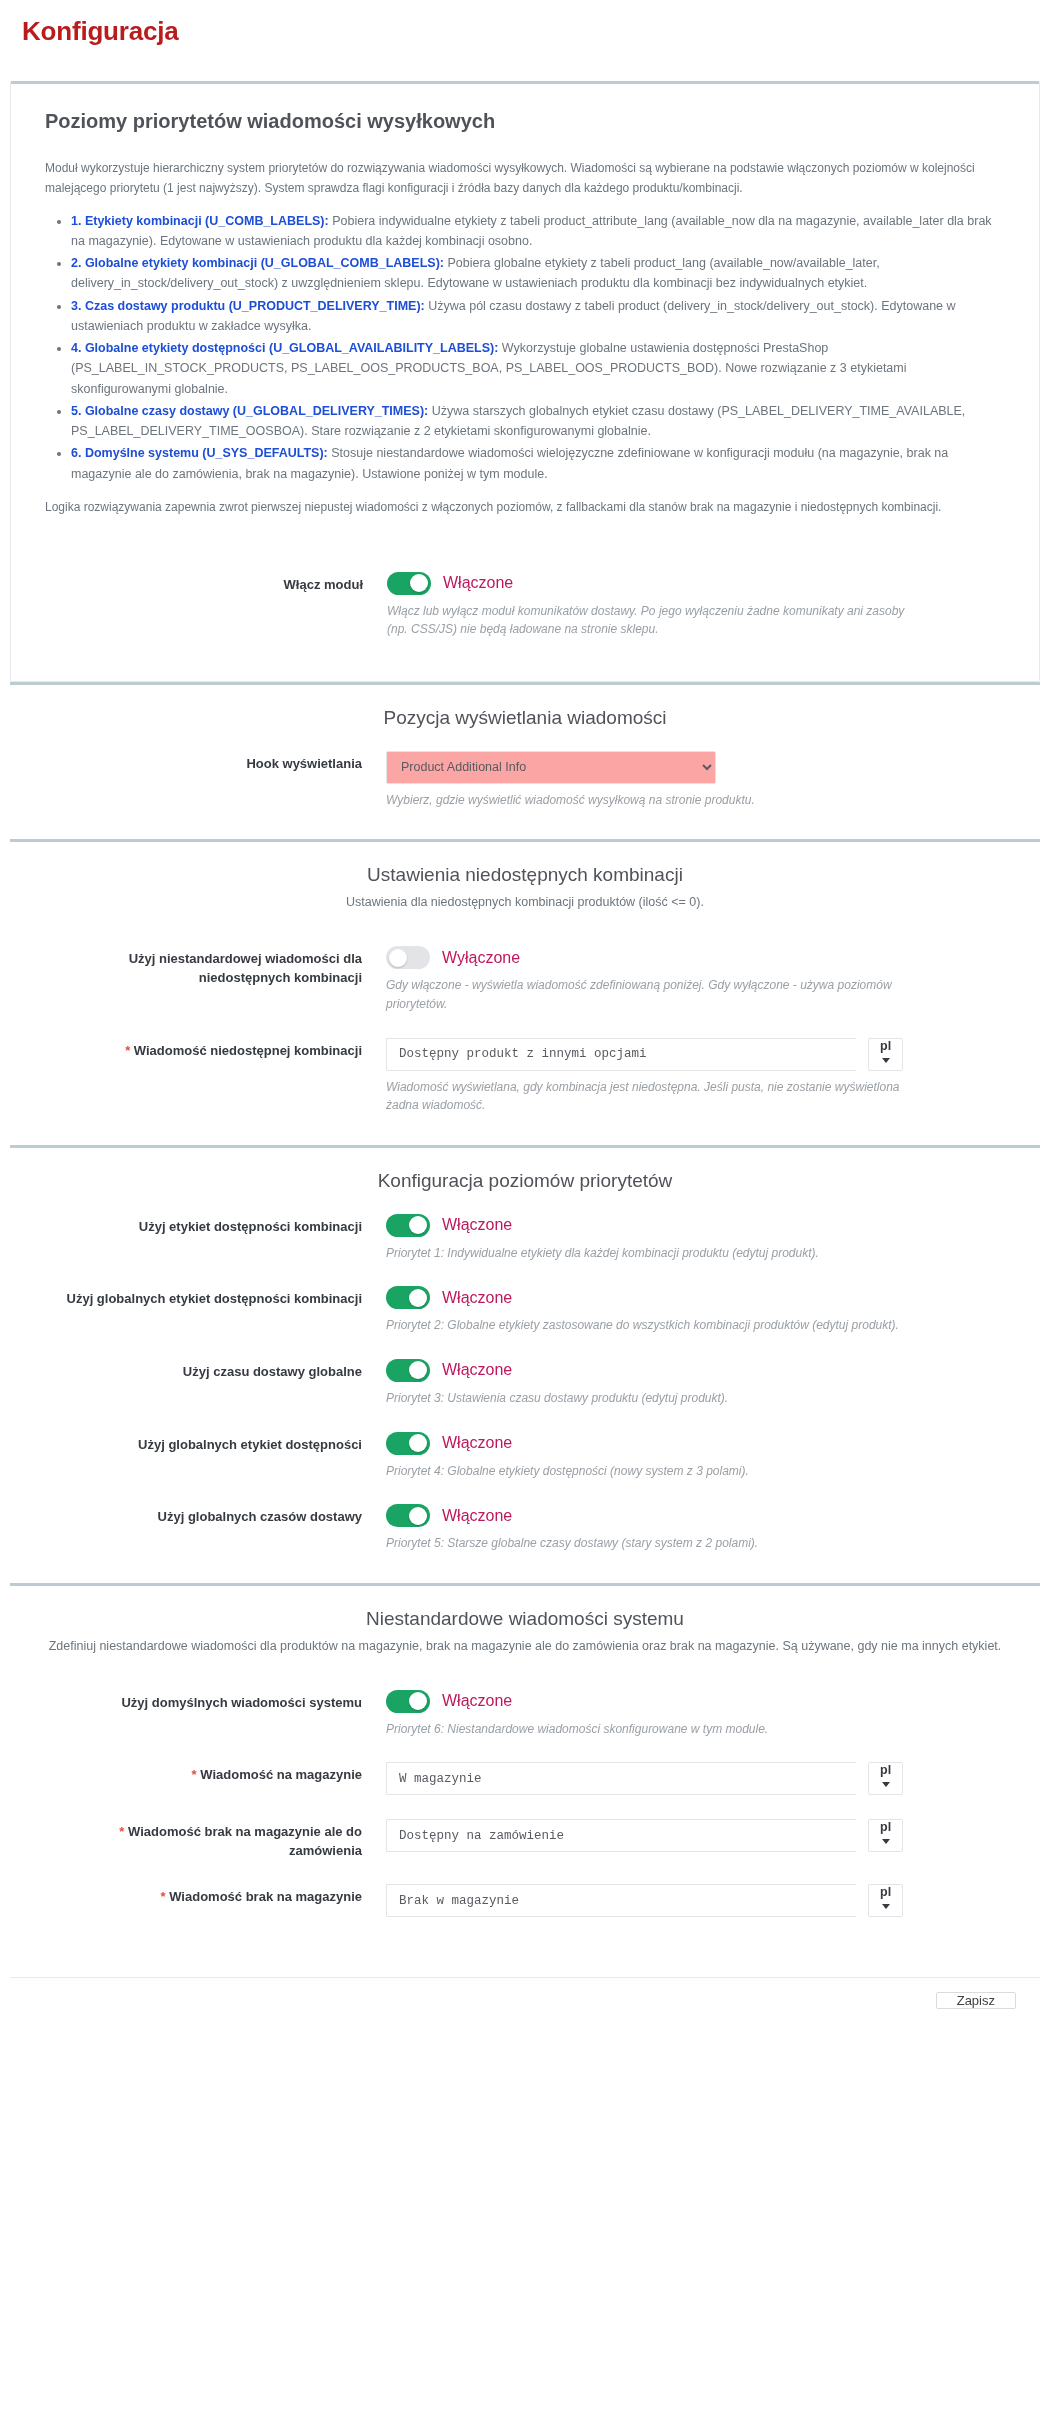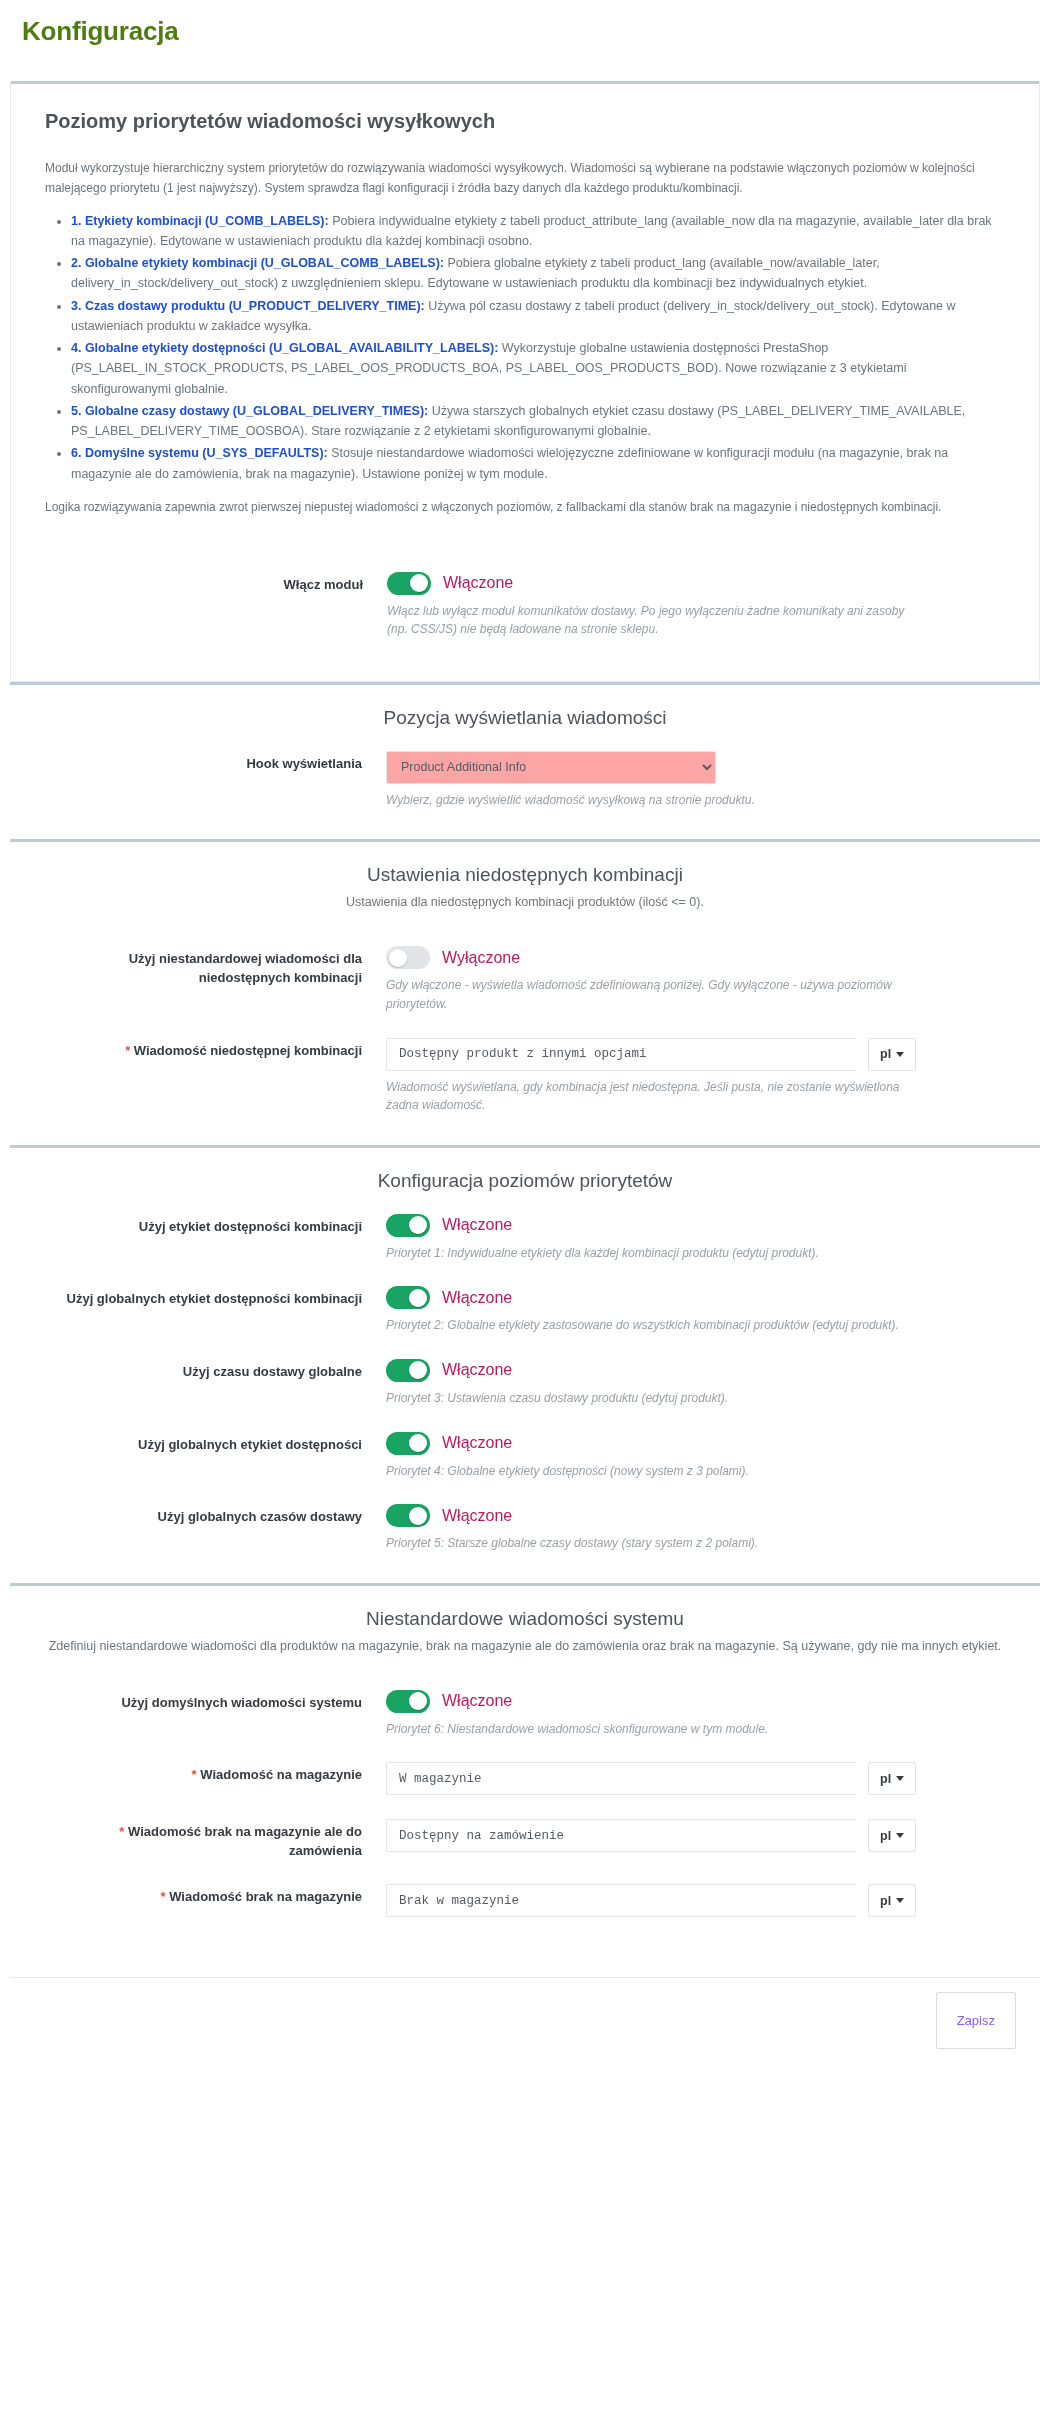--- a/index.html
+++ b/index.html
@@ -7,21 +7,21 @@
   body {
     width:1050px;
     background:#ffffff;
     font-family:"Liberation Sans", sans-serif;
     color:#363a41;
     -webkit-font-smoothing:antialiased;
   }
   .page-title {
     font-size:26px;
     font-weight:bold;
-    color:#4d7c0f;
+    color:#b91c1c;
     padding:16px 22px 10px 22px;
     letter-spacing:-0.2px;
   }
   .panel {
     margin:24px 10px 0 10px;
     background:#ffffff;
     border:1px solid #e7e9ed;
     border-top:3px solid #bbcdd2;
     border-radius:2px;
   }
@@ -134,20 +134,21 @@
     padding:0 11px;
     border:1px solid #e3e4e8;
     border-radius:0 2px 2px 0;
     background:#ffffff;
     font-size:12.5px;
     color:#363a41;
     font-weight:bold;
     cursor:pointer;
     margin-left:12px;
     border-radius:2px;
+    flex-direction:column;
   }
   .caret {
     width:0;height:0;
     border-left:4px solid transparent;
     border-right:4px solid transparent;
     border-top:5px solid #363a41;
   }
 
   
   .section {
@@ -177,23 +178,23 @@
     border-top:1px solid #e7e9ed;
     background:#ffffff;
     padding:14px 24px;
     display:flex;
     justify-content:flex-end;
   }
   .btn-save {
     background:#ffffff;
     border:1px solid #d8dbe0;
     border-radius:2px;
-    padding:20px 20px;
+    padding:0 20px;
     font-size:13px;
-    color:#8b5cf6;
+    color:#404040;
     font-family:"Liberation Sans", sans-serif;
     cursor:pointer;
   }
   .spacer { height:36px; }
 </style>
 </head>
 <body>
 
 <div class="page-title">Konfiguracja</div>
 

